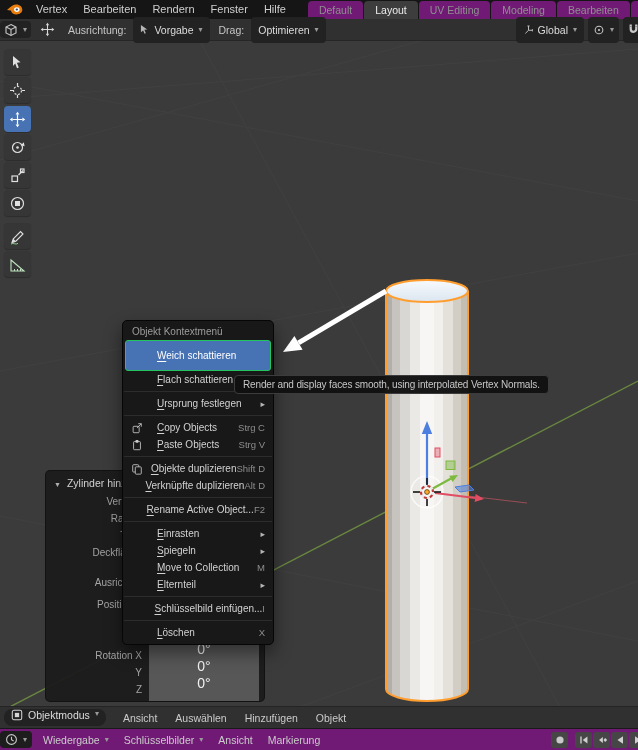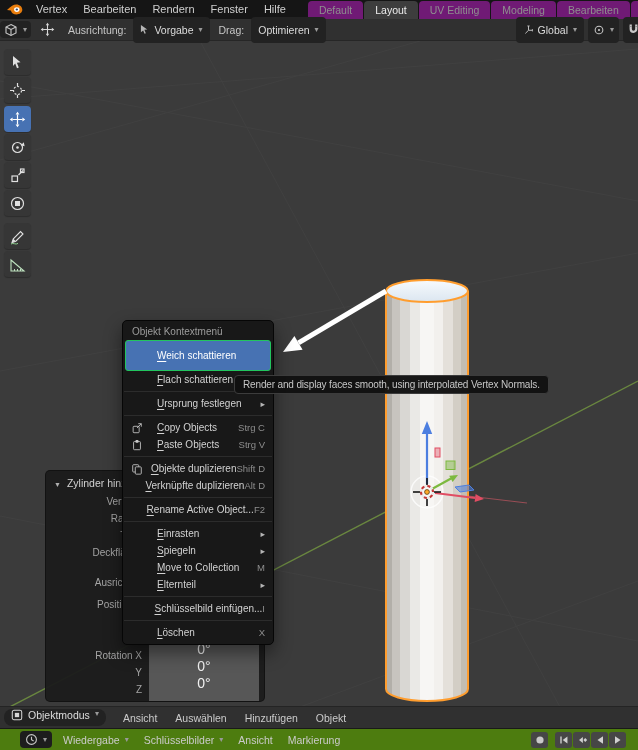--- a/index.html
+++ b/index.html
@@ -69,22 +69,22 @@
          border-radius:4px;padding:3px 8px;font-size:10px;letter-spacing:-.15px;color:#c6c6c6;white-space:nowrap}
 
 
 .bheader{position:absolute;left:0;right:0;top:706px;height:22px;background:#303030;border-top:1px solid #242424;
          display:flex;align-items:center;padding:0 4px;z-index:30}
 .mode-dd{display:flex;align-items:flex-start;background:#222;border-radius:8px;height:17px;padding:0 7px;margin-right:8px;font-size:10.5px;color:#dcdcdc}
 .mode-dd .ic{display:flex;margin-right:5px}
 .bmenu{font-size:10.5px;color:#cbcbcb;padding:0 9px}
 
 
-.timeline{position:absolute;left:0;right:0;top:728px;height:22px;background:#4d7c0f;border-top:1px solid #191919;
-          display:flex;align-items:center;padding:0 20px;z-index:30}
+.timeline{position:absolute;left:0;right:0;top:728px;height:22px;background:#701a75;border-top:1px solid #191919;
+          display:flex;align-items:center;padding:0 0;z-index:30}
 .t-iconbtn{display:flex;align-items:center;background:#1d1d1d;border-radius:4px;height:17px;padding:0 5px;margin-right:11px}
 .tmenu2{display:flex;align-items:center;font-size:10.5px;color:#cbcbcb;margin-right:15px;white-space:nowrap}
 .t-right{margin-left:auto;display:flex;align-items:center;margin-right:-8px}
 .pbtn{width:17px;height:16px;background:#464646;border-radius:3px;margin-left:1px;display:flex;align-items:center;justify-content:center}
 .pbtn.rec{margin-right:6px}
 svg{display:block}
 </style>
 </head>
 <body>
 

